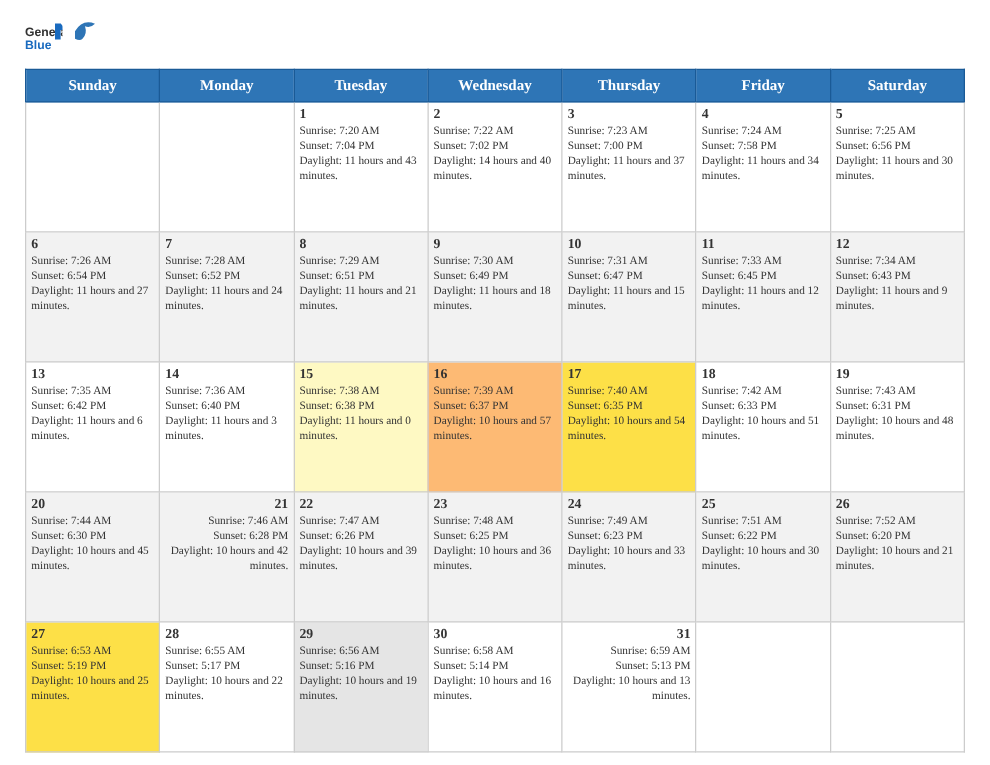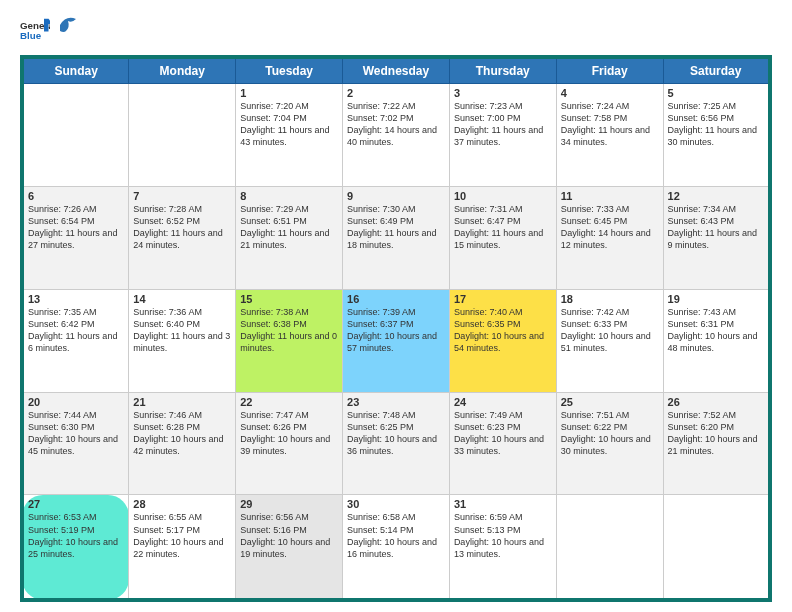--- a/index.html
+++ b/index.html
@@ -41,24 +41,25 @@
       color: #222;
       line-height: 1.1;
     }
     .location {
       font-size: 14px;
       color: #555;
       margin-top: 2px;
     }
     .calendar {
       flex: 1;
-      border: 4px solid #0f766e;
+      border: 1px solid #0f766e;
       border-collapse: collapse;
       width: 100%;
       table-layout: fixed;
+      font-family: Liberation Serif, serif;
     }
     .calendar th {
       background-color: #2e75b6;
       color: #fff;
       font-size: 12px;
       font-weight: bold;
       text-align: center;
       padding: 5px 3px;
       border: 1px solid #1a5a96;
     }
@@ -213,21 +214,21 @@
           <span>Sunrise: 7:31 AM</span><br>
           <span>Sunset: 6:47 PM</span><br>
           <span>Daylight: 11 hours and 15 minutes.</span>
         </div>
       </td>
           <td style="background: rgb(242, 242, 242);">
         <span class="day-number">11</span>
         <div class="cell-content">
           <span>Sunrise: 7:33 AM</span><br>
           <span>Sunset: 6:45 PM</span><br>
-          <span>Daylight: 14 hours and 12 minutes.</span>
+          <span>Daylight: 11 hours and 12 minutes.</span>
         </div>
       </td>
           <td style="background: rgb(242, 242, 242);">
         <span class="day-number">12</span>
         <div class="cell-content">
           <span>Sunrise: 7:34 AM</span><br>
           <span>Sunset: 6:43 PM</span><br>
           <span>Daylight: 11 hours and 9 minutes.</span>
         </div>
       </td>
@@ -242,29 +243,29 @@
         </div>
       </td>
           <td style="background: rgb(255, 255, 255);">
         <span class="day-number">14</span>
         <div class="cell-content">
           <span>Sunrise: 7:36 AM</span><br>
           <span>Sunset: 6:40 PM</span><br>
           <span>Daylight: 11 hours and 3 minutes.</span>
         </div>
       </td>
-          <td style="background: #bef264; margin-top: 40px;">
+          <td style="background: #fef9c3; margin-top: 40px;">
         <span class="day-number">15</span>
         <div class="cell-content">
           <span>Sunrise: 7:38 AM</span><br>
           <span>Sunset: 6:38 PM</span><br>
           <span>Daylight: 11 hours and 0 minutes.</span>
         </div>
       </td>
-          <td style="background: #7dd3fc;">
+          <td style="background: #fdba74;">
         <span class="day-number">16</span>
         <div class="cell-content">
           <span>Sunrise: 7:39 AM</span><br>
           <span>Sunset: 6:37 PM</span><br>
           <span>Daylight: 10 hours and 57 minutes.</span>
         </div>
       </td>
           <td style="background: #fde047;">
         <span class="day-number">17</span>
         <div class="cell-content">
@@ -292,21 +293,21 @@
         </tr>
         <tr>
           <td style="background: rgb(242, 242, 242);">
         <span class="day-number">20</span>
         <div class="cell-content">
           <span>Sunrise: 7:44 AM</span><br>
           <span>Sunset: 6:30 PM</span><br>
           <span>Daylight: 10 hours and 45 minutes.</span>
         </div>
       </td>
-          <td style="background: rgb(242, 242, 242);">
+          <td style="background: rgb(242, 242, 242); text-align: right;">
         <span class="day-number">21</span>
         <div class="cell-content">
           <span>Sunrise: 7:46 AM</span><br>
           <span>Sunset: 6:28 PM</span><br>
           <span>Daylight: 10 hours and 42 minutes.</span>
         </div>
       </td>
           <td style="background: rgb(242, 242, 242); margin-top: 44px;">
         <span class="day-number">22</span>
         <div class="cell-content">
@@ -342,21 +343,21 @@
           <td style="background: rgb(242, 242, 242);">
         <span class="day-number">26</span>
         <div class="cell-content">
           <span>Sunrise: 7:52 AM</span><br>
           <span>Sunset: 6:20 PM</span><br>
           <span>Daylight: 10 hours and 21 minutes.</span>
         </div>
       </td>
         </tr>
         <tr>
-          <td style="background: #5eead4; border-radius: 21px;">
+          <td style="background: #fde047;">
         <span class="day-number">27</span>
         <div class="cell-content">
           <span>Sunrise: 6:53 AM</span><br>
           <span>Sunset: 5:19 PM</span><br>
           <span>Daylight: 10 hours and 25 minutes.</span>
         </div>
       </td>
           <td style="background: rgb(255, 255, 255);">
         <span class="day-number">28</span>
         <div class="cell-content">
@@ -374,21 +375,21 @@
         </div>
       </td>
           <td style="background: rgb(255, 255, 255);">
         <span class="day-number">30</span>
         <div class="cell-content">
           <span>Sunrise: 6:58 AM</span><br>
           <span>Sunset: 5:14 PM</span><br>
           <span>Daylight: 10 hours and 16 minutes.</span>
         </div>
       </td>
-          <td style="background: rgb(255, 255, 255);">
+          <td style="background: rgb(255, 255, 255); text-align: right;">
         <span class="day-number">31</span>
         <div class="cell-content">
           <span>Sunrise: 6:59 AM</span><br>
           <span>Sunset: 5:13 PM</span><br>
           <span>Daylight: 10 hours and 13 minutes.</span>
         </div>
       </td>
           <td class="empty-cell"></td>
           <td class="empty-cell"></td>
         </tr>

